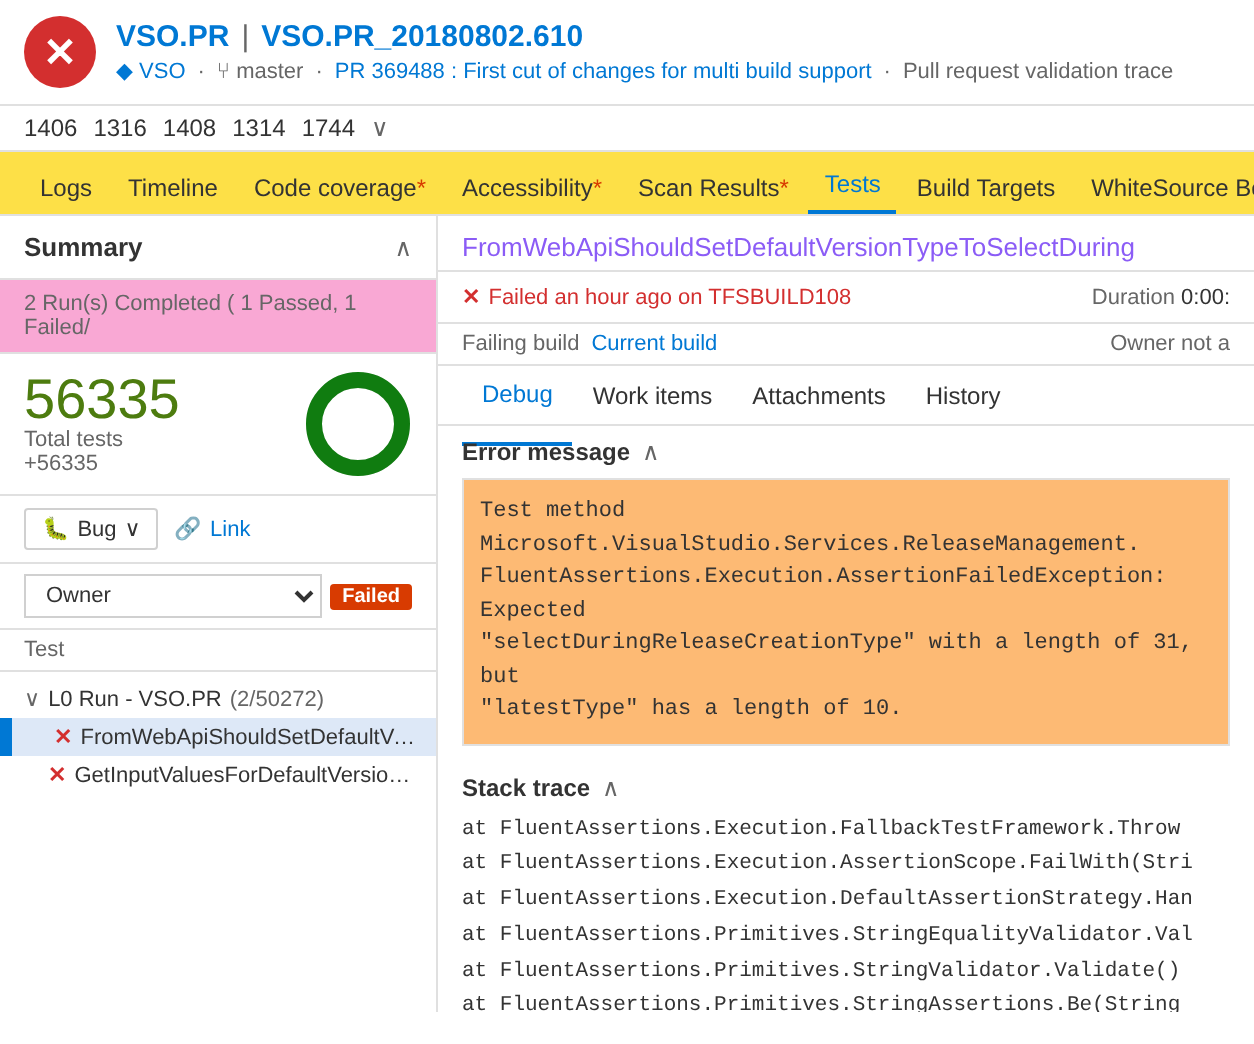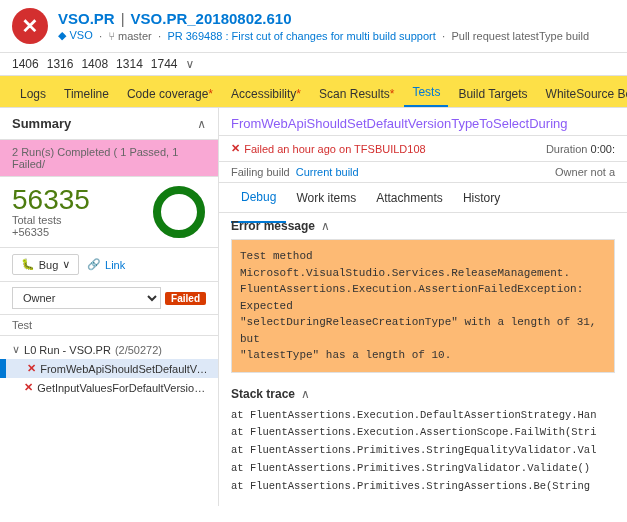--- a/index.html
+++ b/index.html
@@ -109,21 +109,21 @@
         <span class="separator">|</span>
         <span style="cursor:pointer;">VSO.PR_20180802.610</span>
       </div>
       <div class="header-subtitle">
         <span style="color:#0078d4;">◆ VSO</span>
         <span>·</span>
         <span>⑂ master</span>
         <span>·</span>
         <span style="color:#0078d4;cursor:pointer;">PR 369488 : First cut of changes for multi build support</span>
         <span>·</span>
-        <span>Pull request latestType build</span>
+        <span>Pull request validation trace</span>
       </div>
     </div>
   </div>
   <div class="header-numbers">
     <span class="number-item">1406</span>
     <span class="number-item">1316</span>
     <span class="number-item">1408</span>
     <span class="number-item">1314</span>
     <span class="number-item">1744</span>
     <span class="chevron">∨</span>
@@ -250,22 +250,23 @@
 "selectDuringReleaseCreationType" with a length of 31, but
 "latestType" has a length of 10.</span>
       </div>
 
       <div class="stack-trace-section">
         <div class="section-header">
           <span class="section-title">Stack trace</span>
           <span class="section-chevron">∧</span>
         </div>
         <div class="stack-trace-box">
+          <div class="stack-line">at FluentAssertions.Execution.FallbackTestFramework.Throw</div>
+          <div class="stack-line">at FluentAssertions.Execution.AssertionScope.FailWith(Stri</div>
           <div class="stack-line">at FluentAssertions.Execution.DefaultAssertionStrategy.Han</div>
-          <div class="stack-line">at FluentAssertions.Execution.AssertionScope.FailWith(Stri</div>
           <div class="stack-line">at FluentAssertions.Primitives.StringEqualityValidator.Val</div>
           <div class="stack-line">at FluentAssertions.Primitives.StringValidator.Validate()</div>
           <div class="stack-line">at FluentAssertions.Primitives.StringAssertions.Be(String</div>
 
         </div>
       </div>
     </div>
   </div>
 
 </div>

